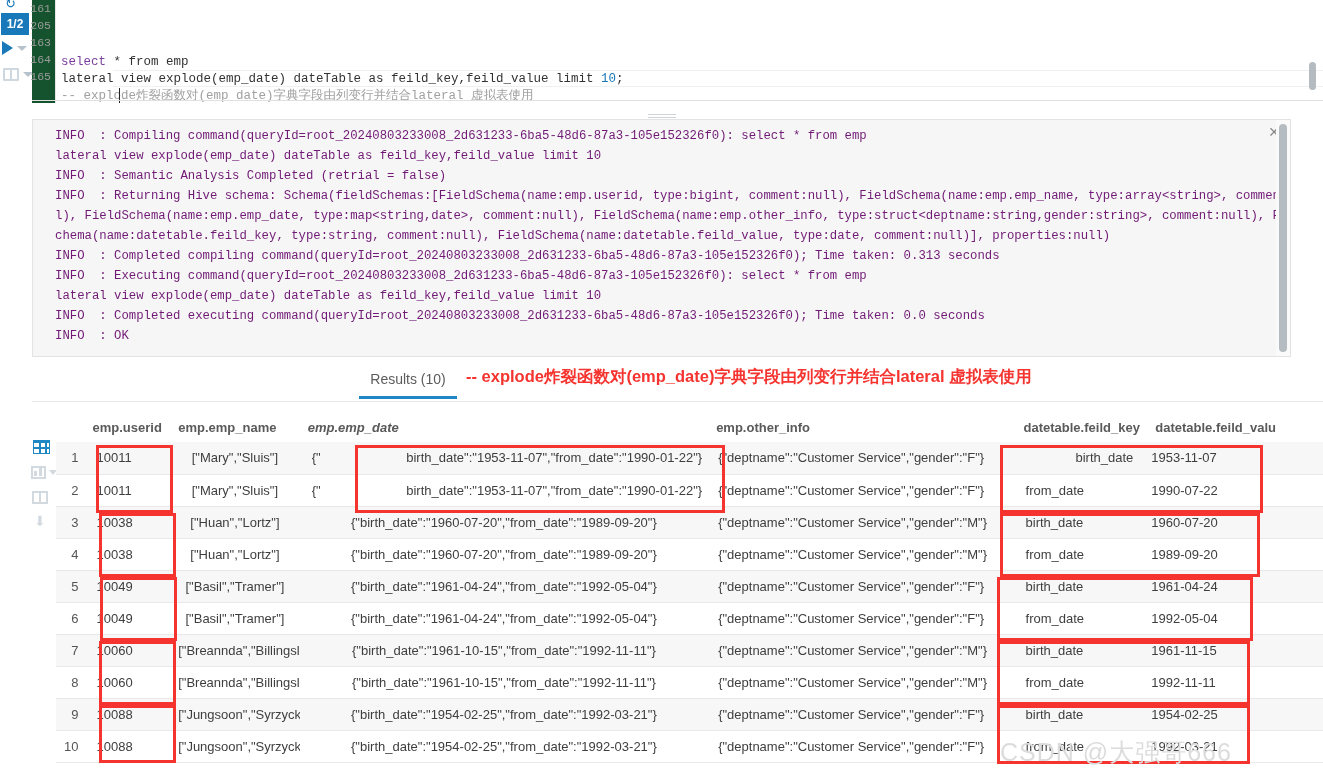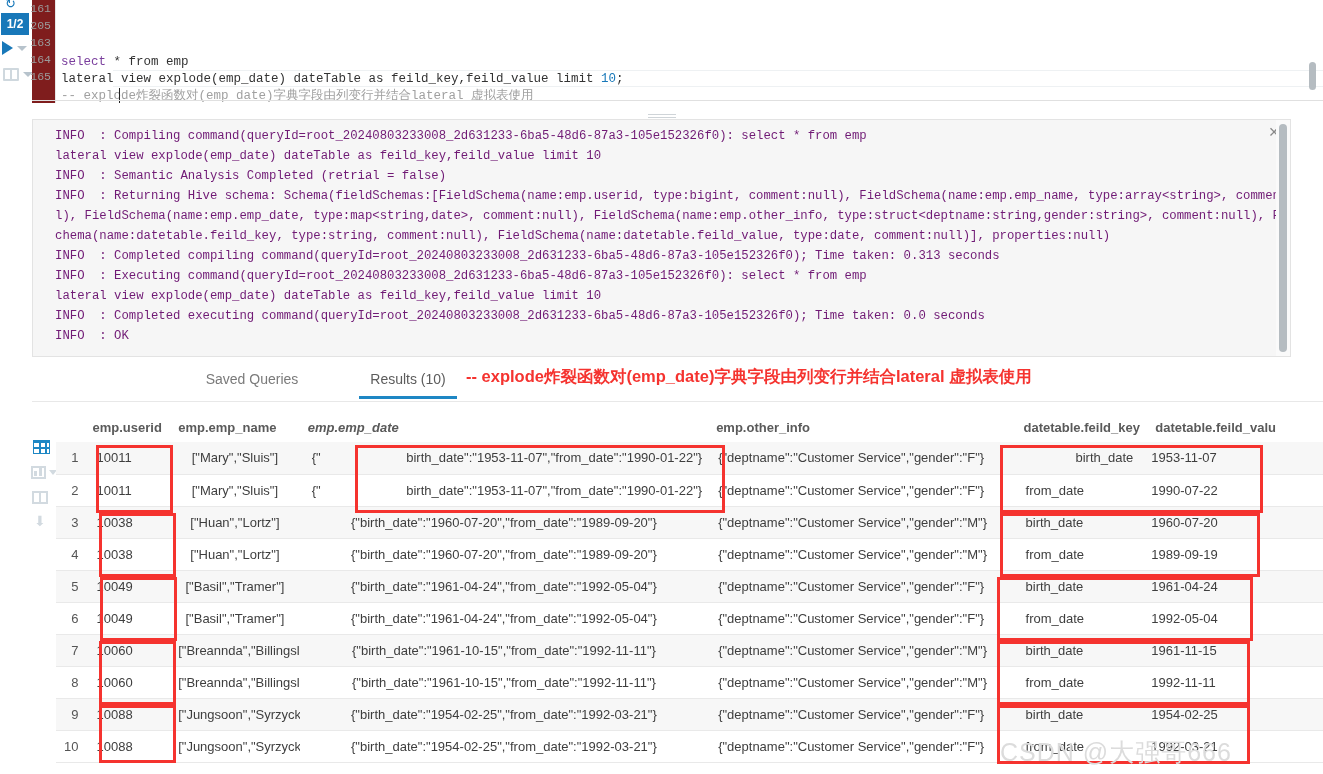--- a/index.html
+++ b/index.html
@@ -32,21 +32,21 @@
   }
   #run-row{ position:absolute; left:2px; top:41px; display:flex; align-items:center; gap:4px;}
   #run-icon{ width:0;height:0;border-left:11px solid #1878b9;border-top:7px solid transparent;border-bottom:7px solid transparent;}
   .caret{ width:0;height:0;border-left:5px solid transparent;border-right:5px solid transparent;border-top:5px solid #b7c3cc;}
   #book-row{ position:absolute; left:3px; top:68px; display:flex; align-items:center; gap:4px;}
   #book-icon{ width:16px;height:13px;border:2px solid #cfd8de;border-radius:1px;position:relative;}
   #book-icon:after{content:"";position:absolute;left:50%;top:-2px;bottom:-2px;width:2px;background:#cfd8de;transform:translateX(-50%);}
 
   #gutter{
     position:absolute; left:32px; top:0; width:24px; height:103px;
-    background:#7f1d1d; border-right:1px solid #e6e6e6;
+    background:#14532d; border-right:1px solid #e6e6e6;
   }
   .ln{
     position:absolute; right:4px; width:22px; text-align:right;
     font-family:"Liberation Mono", monospace; font-size:11.5px; color:#9b9b9b;
   }
   #code-area{ position:absolute; left:57px; top:16px; right:22px; height:103px;margin-top:20px; }
   .cl{
     position:absolute; left:4px; height:16px; line-height:16px; white-space:pre;
     font-family:"Liberation Mono", monospace; font-size:12.5px; color:#333;
   }
@@ -208,21 +208,20 @@
 lateral view explode(emp_date) dateTable as feild_key,feild_value limit 10
 INFO  : Completed executing command(queryId=root_20240803233008_2d631233-6ba5-48d6-87a3-105e152326f0); Time taken: 0.0 seconds
 INFO  : OK</div>
   <div id="log-close">✕</div>
   <div id="log-scroll-track">
     <div id="log-scroll-thumb"></div>
   </div>
 </div>
 
 <div id="tabbar">
-  <div class="tab" id="tab-saved"><span>Saved Queries</span></div>
   <div class="tab active" id="tab-results"><span>Results (10)</span><span class="underline"></span></div>
 </div>
 <div id="annotation">-- explode炸裂函数对(emp_date)字典字段由列变行并结合lateral 虚拟表使用</div>
 <div id="tabbar-sep"></div>
 
 <div id="result-rail">
   <div id="grid-icon"></div>
   <div id="chart-row">
     <div id="chart-icon"></div>
     <div id="chart-caret"></div>
@@ -272,21 +271,21 @@
           <td class="c-key">birth_date</td>
           <td class="c-val">1960-07-20</td>
         </tr>
         <tr>
           <td class="rownum">4</td>
           <td class="c-uid">10038</td>
           <td class="c-name">["Huan","Lortz"]</td>
           <td class="c-date">{"birth_date":"1960-07-20","from_date":"1989-09-20"}</td>
           <td class="c-info">{"deptname":"Customer Service","gender":"M"}</td>
           <td class="c-key">from_date</td>
-          <td class="c-val">1989-09-19</td>
+          <td class="c-val">1989-09-20</td>
         </tr>
         <tr>
           <td class="rownum">5</td>
           <td class="c-uid">10049</td>
           <td class="c-name">["Basil","Tramer"]</td>
           <td class="c-date">{"birth_date":"1961-04-24","from_date":"1992-05-04"}</td>
           <td class="c-info">{"deptname":"Customer Service","gender":"F"}</td>
           <td class="c-key">birth_date</td>
           <td class="c-val">1961-04-24</td>
         </tr>

